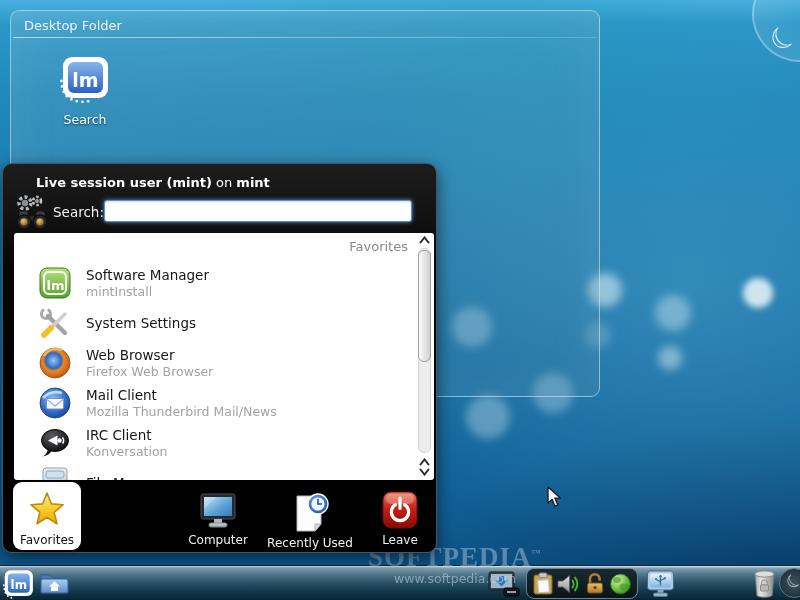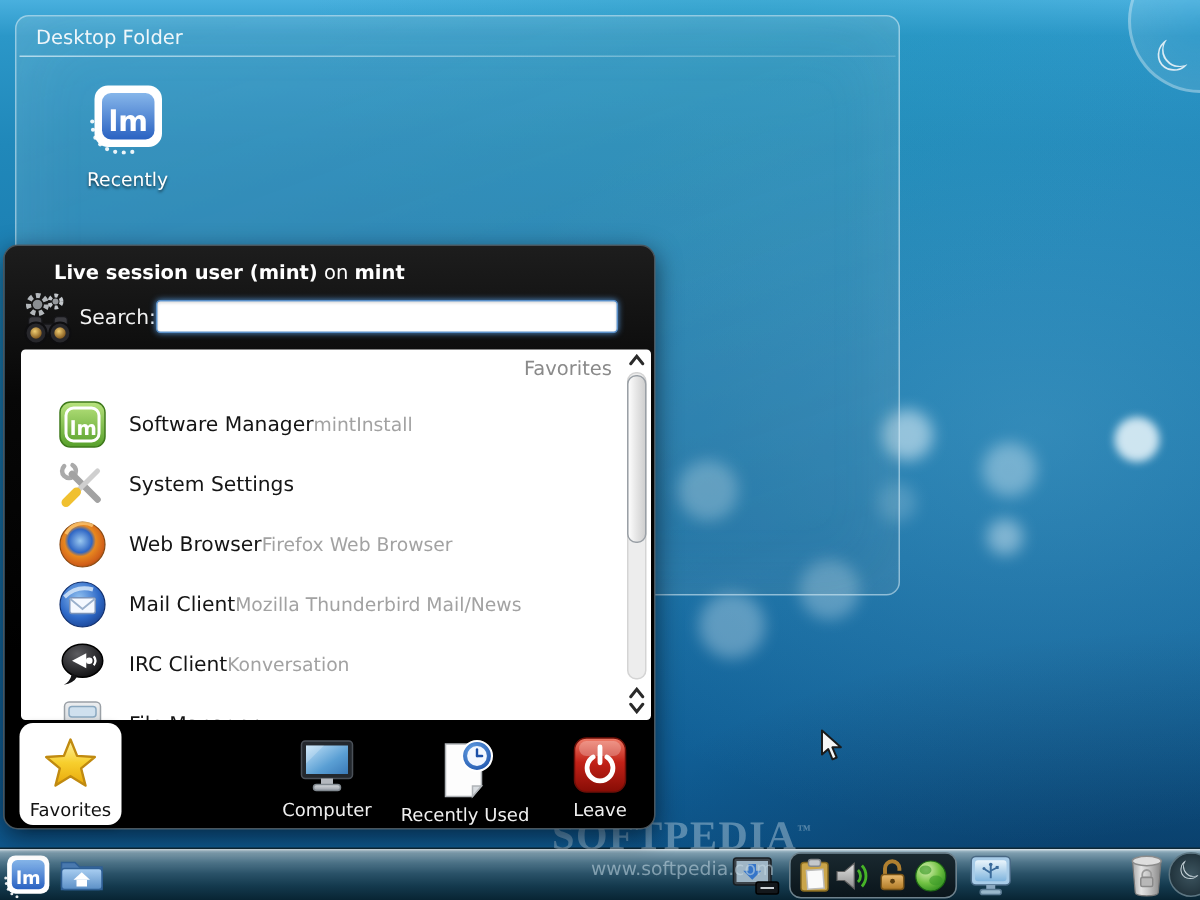--- a/index.html
+++ b/index.html
@@ -43,21 +43,21 @@
   .kf-input{position:absolute;left:101px;top:36px;width:308px;height:22px;background:#fff;
     border:1px solid #5a8fc8;border-radius:3px;outline:none;
     box-shadow:0 0 4px rgba(85,155,225,.95), inset 0 1px 2px rgba(0,0,0,.15);
     font:13px "DejaVu Sans",sans-serif;padding:0 4px;}
   .kf-list{position:absolute;left:11px;top:69px;width:420px;height:247px;background:#fff;
     border-radius:3px;overflow:hidden;}
   .kf-cat{position:absolute;top:6px;right:26px;font-size:13px;color:#8a8a8a;}
   .kf-items{position:absolute;left:0;top:30px;right:20px;}
   .kf-item{height:40px;display:flex;align-items:center;padding-left:24px;gap:14px;cursor:default;}
   .kf-item .ic{width:34px;height:34px;flex:0 0 34px;display:flex;align-items:center;justify-content:center;}
-  .kf-item .tx{display:flex;flex-direction:row;justify-content:flex-end;}
+  .kf-item .tx{display:flex;flex-direction:column;justify-content:flex-end;}
   .kf-item .t{font-size:13.5px;color:#151515;line-height:17px;}
   .kf-item .s{font-size:12.5px;color:#a2a2a2;line-height:15px;}
   .kf-item .s:empty{display:none;}
   
   .sbar{position:absolute;right:3px;top:3px;bottom:3px;width:13px;}
   .sb-track{position:absolute;left:0;top:12px;bottom:24px;width:13px;background:#ededed;
     border:1px solid #d4d4d4;border-radius:6px;}
   .sb-thumb{position:absolute;left:0;top:14px;width:13px;height:112px;border-radius:6px;
     background:linear-gradient(90deg,#fdfdfd,#e7e7e7 45%,#cfcfcf);border:1px solid #9aa0a6;}
   .sb-up{position:absolute;left:1px;top:0;}
@@ -134,21 +134,21 @@
           <circle cx="2.5" cy="26" r="1.4"></circle>
             <circle cx="3" cy="31.5" r="1.4"></circle>
             <circle cx="4.6" cy="36.8" r="1.4"></circle>
           <circle cx="7.8" cy="41.2" r="1.4"></circle>
             <circle cx="12.4" cy="44.4" r="1.4"></circle>
             <circle cx="17.8" cy="46.2" r="1.4"></circle>
           <circle cx="23.5" cy="46.8" r="1.4"></circle>
             <circle cx="29.2" cy="46.3" r="1.4"></circle>
         </g>
       </svg>
-      <div class="lbl">Recently</div>
+      <div class="lbl">Search</div>
     </div>
   </div>
 
   <div class="wm-brand">
     <span>SOFTPEDIA</span><sup>™</sup>
   </div>
   <div class="wm-url">www.softpedia.com</div>
 
   <div class="kickoff">
     <div class="kf-head">

